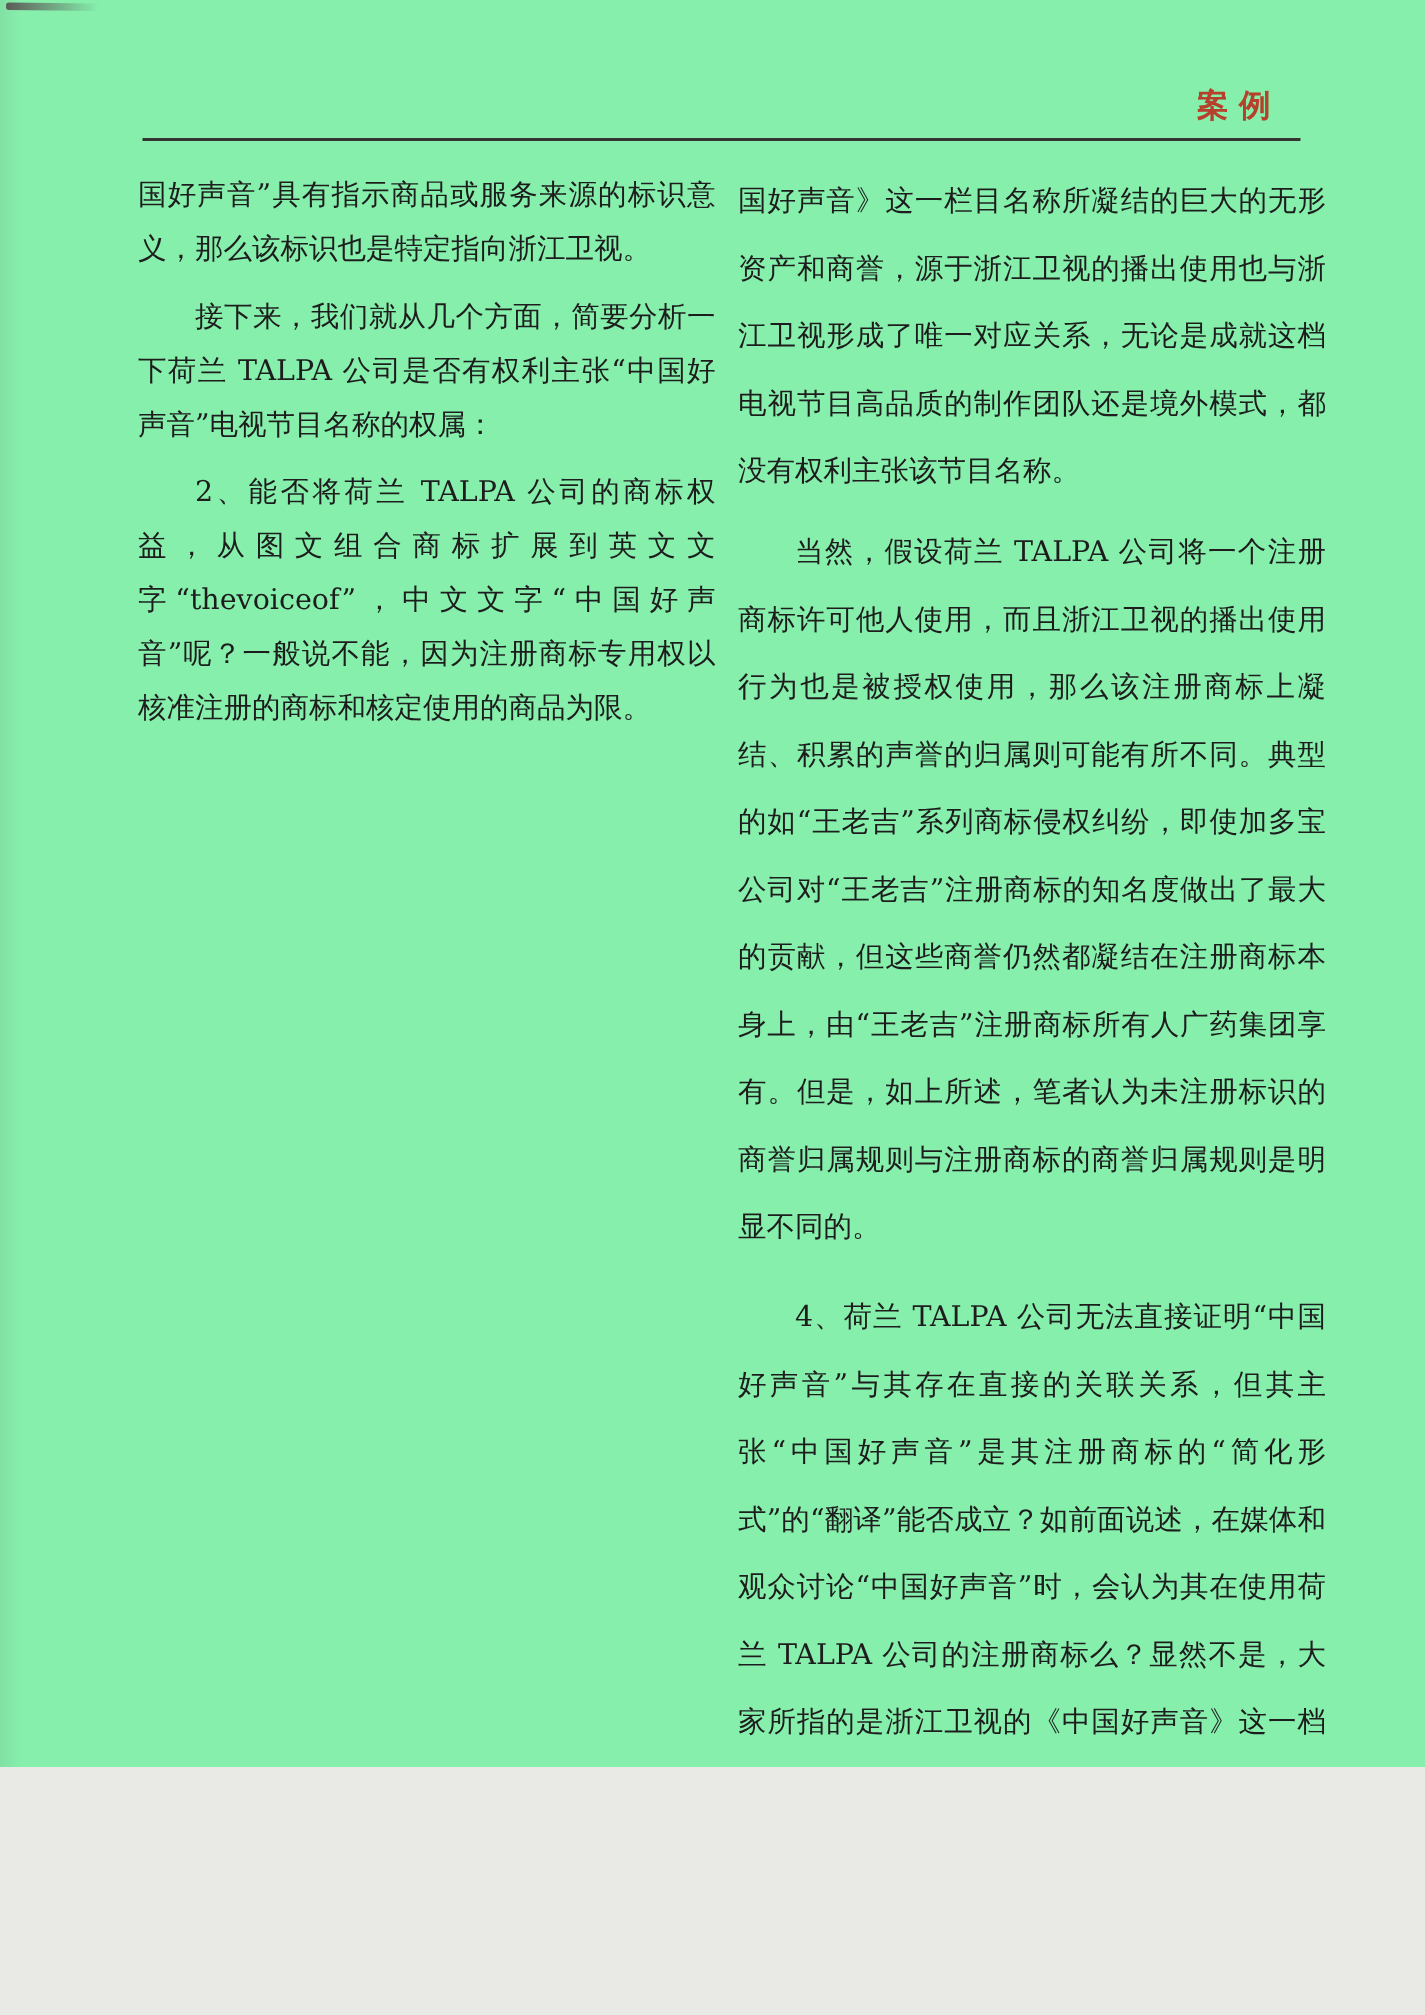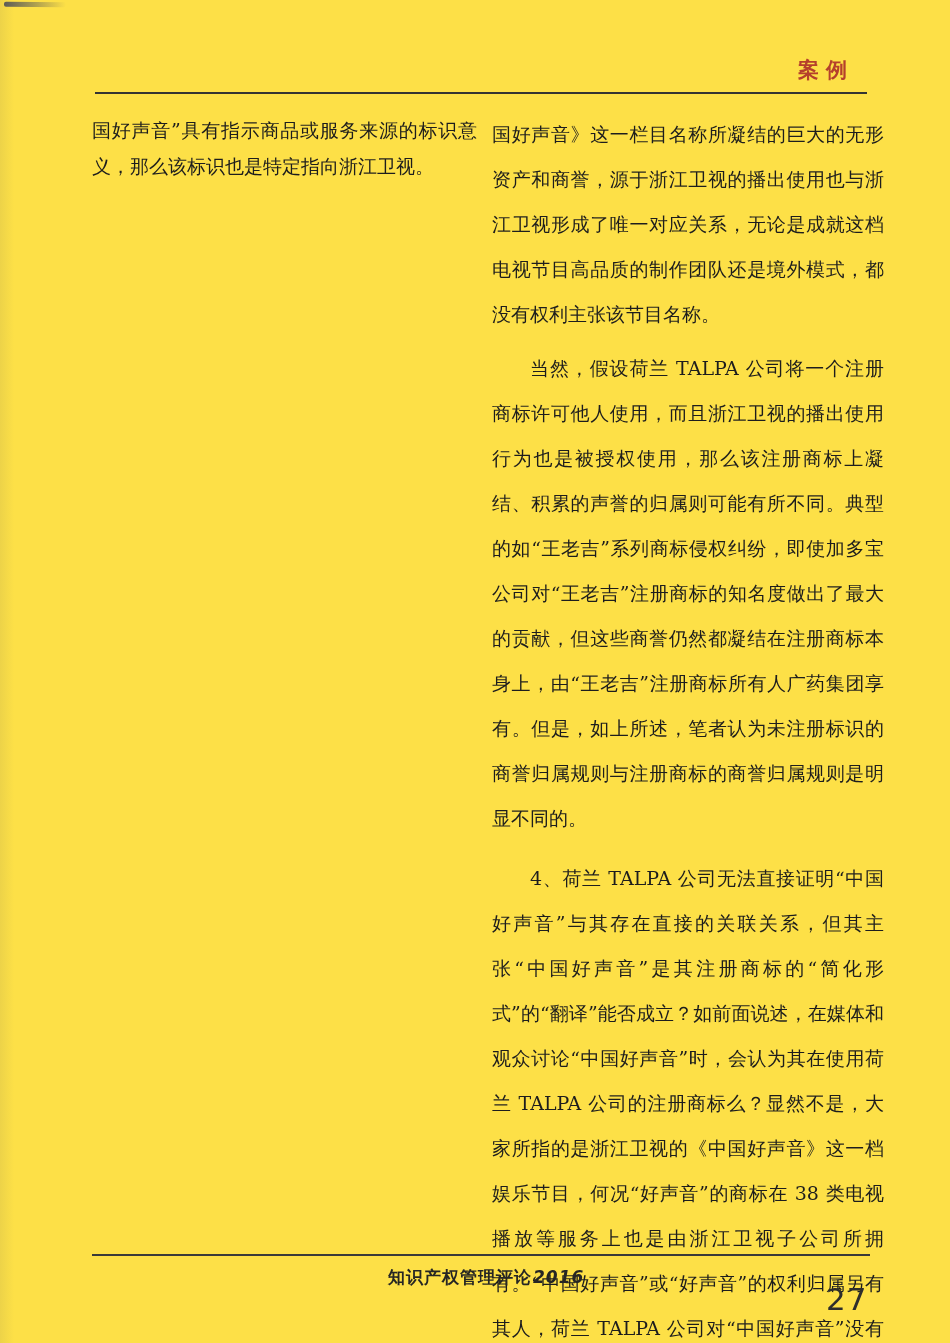--- a/index.html
+++ b/index.html
@@ -3,23 +3,23 @@
 <meta charset="utf-8">
 <style>
   html, body {
     margin: 0;
     padding: 0;
     background: #e9e9e6;
   }
   .page {
     position: relative;
     width: 950px;
-    height: 1343px;
+    height: 1178px;
     margin: 0 auto;
-    background: #fde047;
+    background: #86efac;
     overflow: hidden;
     font-family: "DejaVu Serif", "Liberation Serif", serif;
     color: #1d1d1d;
   }
   
   .edge-shade-left {
     position: absolute;
     left: 0; top: 0;
     width: 14px; height: 100%;
     background: linear-gradient(to right, rgba(90,90,85,0.10), rgba(90,90,85,0.0));
@@ -118,20 +118,22 @@
 
   <div class="edge-shade-left"></div>
   <div class="corner-sliver"></div>
 
   <div class="header-label">案例</div>
   <div class="header-rule"></div>
 
   <div class="columns">
     <div class="col col-left">
       <p class="noindent">国好声音”具有指示商品或服务来源的标识意义，那么该标识也是特定指向浙江卫视。</p>
+      <p class="indent">接下来，我们就从几个方面，简要分析一下荷兰 TALPA 公司是否有权利主张“中国好声音”电视节目名称的权属：</p>
+      <p class="indent">2、能否将荷兰 TALPA 公司的商标权益，从图文组合商标扩展到英文文字“thevoiceof”，中文文字“中国好声音”呢？一般说不能，因为注册商标专用权以核准注册的商标和核定使用的商品为限。</p>
     </div>
 
     <div class="col col-right">
       <p class="noindent">国好声音》这一栏目名称所凝结的巨大的无形资产和商誉，源于浙江卫视的播出使用也与浙江卫视形成了唯一对应关系，无论是成就这档电视节目高品质的制作团队还是境外模式，都没有权利主张该节目名称。</p>
       <p class="indent">当然，假设荷兰 TALPA 公司将一个注册商标许可他人使用，而且浙江卫视的播出使用行为也是被授权使用，那么该注册商标上凝结、积累的声誉的归属则可能有所不同。典型的如“王老吉”系列商标侵权纠纷，即使加多宝公司对“王老吉”注册商标的知名度做出了最大的贡献，但这些商誉仍然都凝结在注册商标本身上，由“王老吉”注册商标所有人广药集团享有。但是，如上所述，笔者认为未注册标识的商誉归属规则与注册商标的商誉归属规则是明显不同的。</p>
       <p class="indent gap-top"><span>4、荷兰 TALPA 公司无法直接证明“中国好声音”与其存在直接的关联关系，但其主张“中国好声音”是其注册商标的“简化形式”的“翻译”能否成立？如前面说述，在媒体和观众讨论“中国好声音”时，会认为其在使用荷兰 TALPA 公司的注册商标么？显然不是，大家所指的是浙江卫视的《中国好声音》这一档娱乐节目，何况“好声音”的商标在 38 类电视播放等服务上也是由浙江卫视子公司所拥有。“中国好声音”或“好声音”的权利归属另有其人，荷兰 TALPA 公司对“中国好声音”没有任何商标权益，当然也不享有《反不正当竞争法》项下的知名商品特有名称或商品化权益。</span><span class="end-marker">■</span></p>
     </div>
   </div>
 
   <div class="footer-rule"></div>

